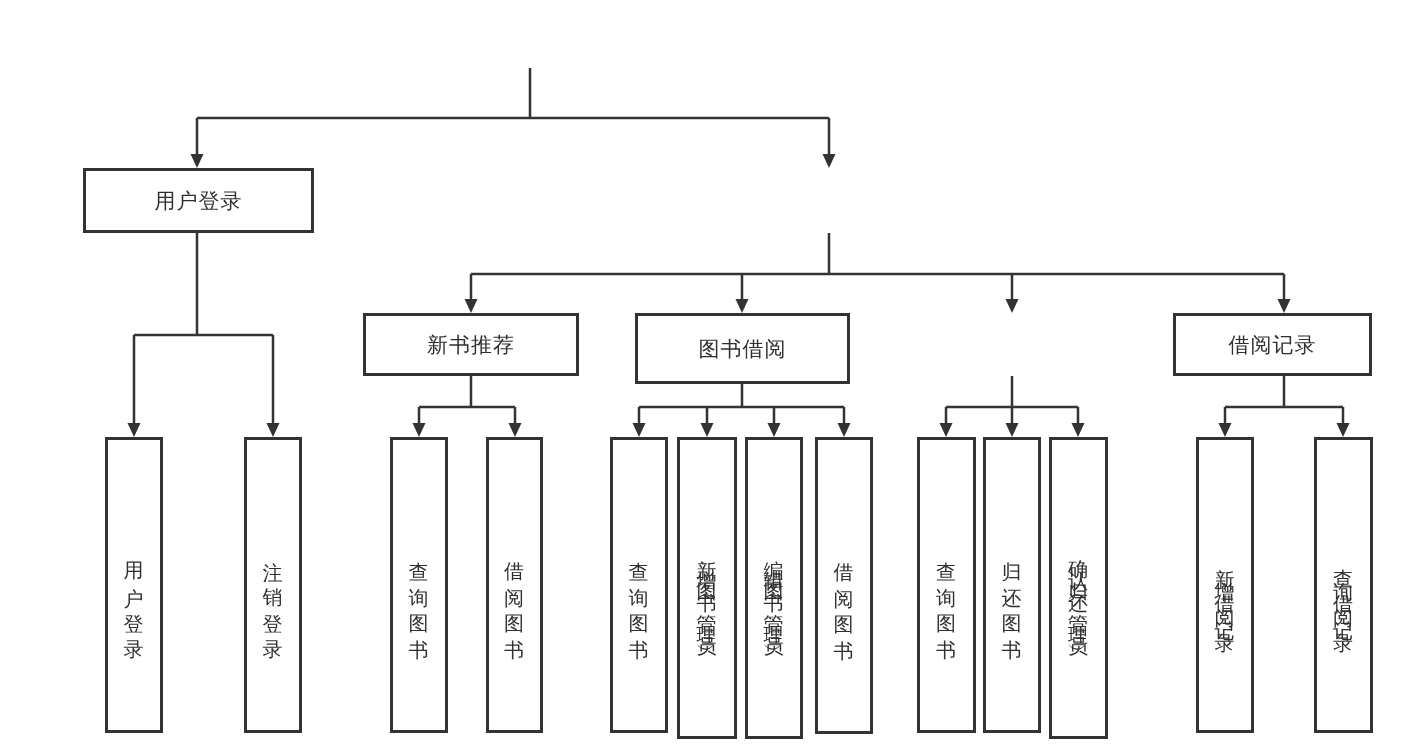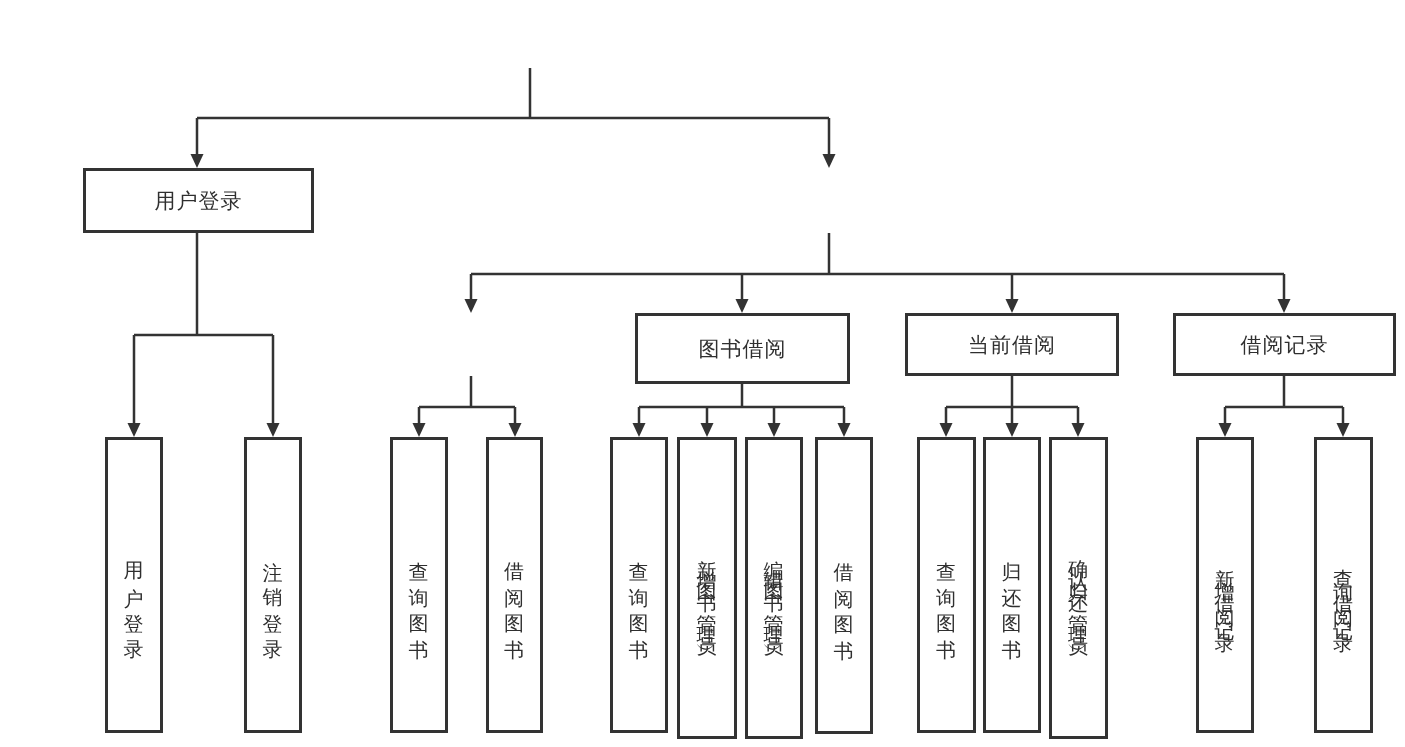--- a/index.html
+++ b/index.html
@@ -60,23 +60,23 @@
       <polygon points="1005.5,423 1018.5,423 1012,437"></polygon>
       <polygon points="1071.5,423 1084.5,423 1078,437"></polygon>
       <polygon points="1218.5,423 1231.5,423 1225,437"></polygon>
       <polygon points="1336.5,423 1349.5,423 1343,437"></polygon>
     </g>
   </svg>
 
 
   <div class="box hlabel" style="left:83px;top:168px;width:231px;height:65px">用户登录</div>
 
+  <div class="box hlabel" style="left:363px;top:313px;width:216px;height:63px">新书推荐</div>
   <div class="box hlabel" style="left:635px;top:313px;width:215px;height:71px">图书借阅</div>
-  <div class="box hlabel" style="left:905px;top:313px;width:214px;height:63px">当前借阅</div>
-  <div class="box hlabel" style="left:1173px;top:313px;width:223px;height:63px">借阅记录</div>
+  <div class="box hlabel" style="left:1173px;top:313px;width:199px;height:63px">借阅记录</div>
 
   <div class="box" style="left:105px;top:437px;width:58px;height:296px">
     <span class="vlabel ls4">用户登录</span>
     </div>
   <div class="box" style="left:244px;top:437px;width:58px;height:296px">
     <span class="vlabel ls4">注销登录</span>
     </div>
 
   <div class="box" style="left:390px;top:437px;width:58px;height:296px">
     <span class="vlabel ls4">查询图书</span>

